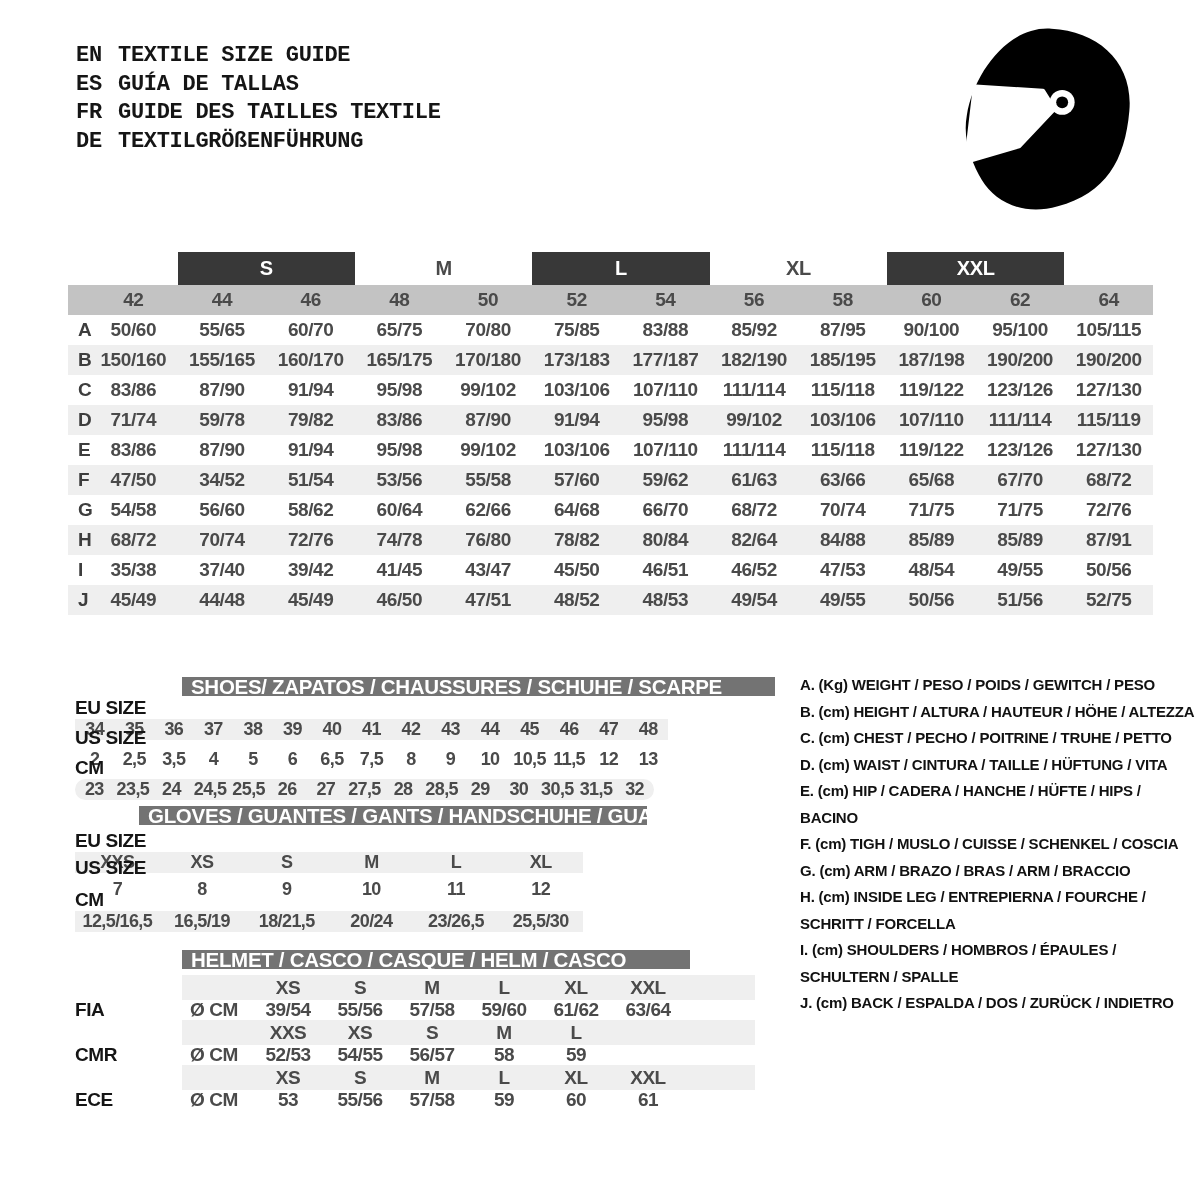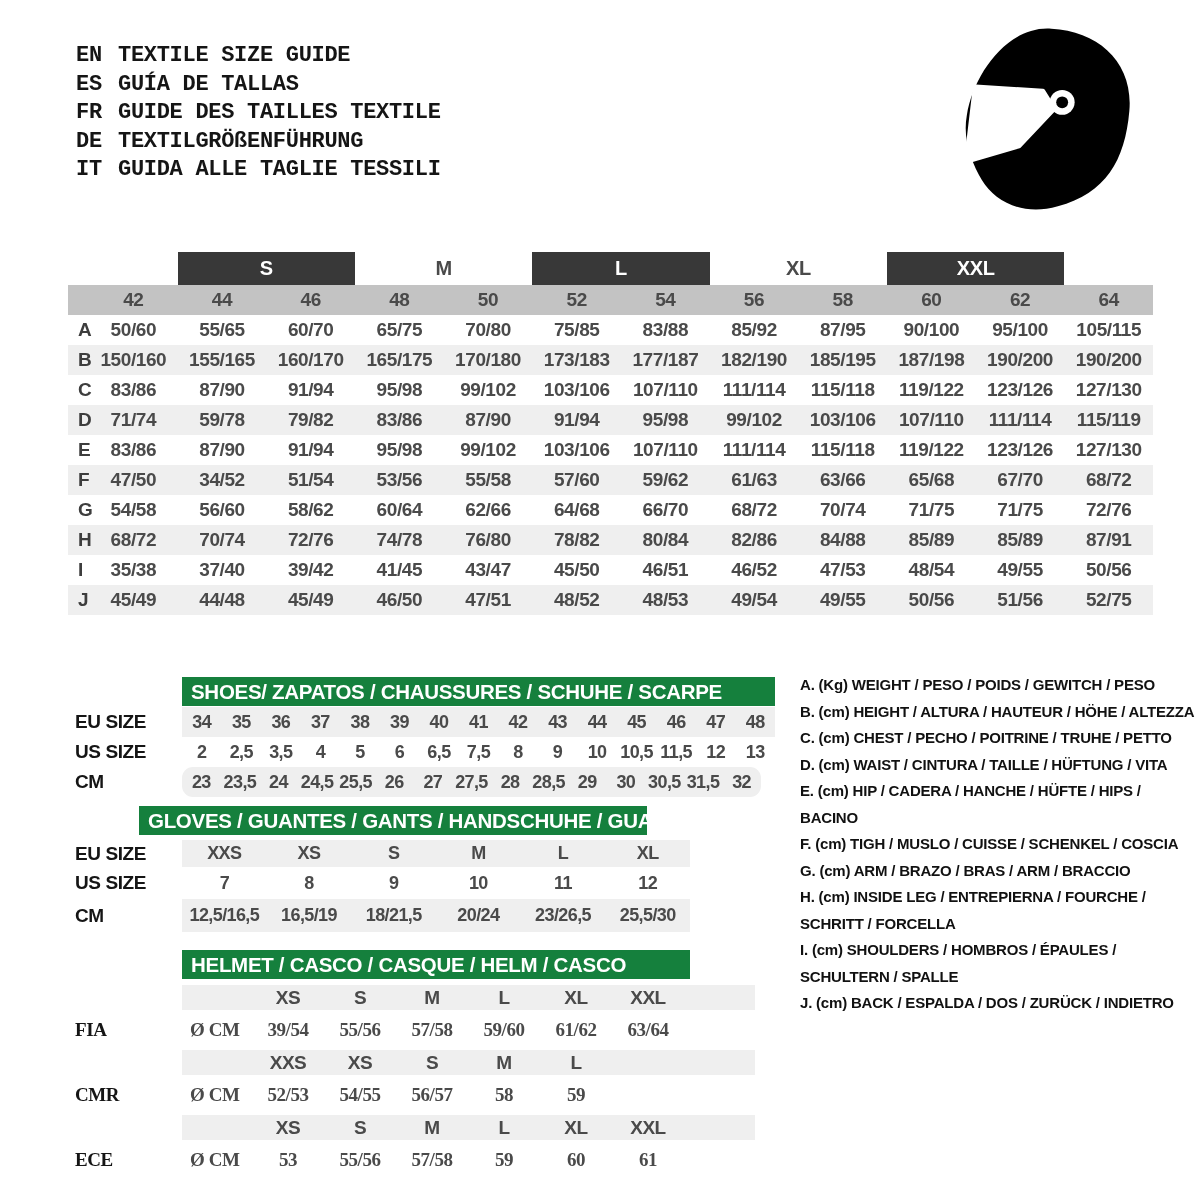--- a/index.html
+++ b/index.html
@@ -26,35 +26,35 @@
   .g-empty{flex:1;}
   .group{flex:2;display:flex;align-items:center;justify-content:center;font-size:20px;color:#4a4a4a;}
   .group.boxed{background:#383838;color:#ffffff;}
   .band-row{display:flex;height:30px;background:#c3c3c3;}
   .trow{display:flex;height:30px;}
   .trow.stripe{background:#efefef;}
   .rlabel{width:21px;padding-left:10px;display:flex;align-items:center;color:#3d3d3d;overflow:visible;}
   .cell{flex:1;display:flex;align-items:center;justify-content:center;white-space:nowrap;}
 
   
-  .bar{height:29px;background:#15803d;color:#ffffff;display:flex;align-items:center;
+  .bar{height:19px;background:#737373;color:#ffffff;display:flex;align-items:center;
        padding-left:9px;font-size:20.5px;letter-spacing:-0.3px;white-space:nowrap;}
   #shoes{left:75px;top:677px;width:700px;}
   #gloves{left:75px;top:806px;width:615px;}
-  .mrow{display:flex;}
+  .mrow{display:flex;flex-direction:column;}
   .mlabel{width:107px;display:flex;align-items:center;color:#151515;font-size:19px;letter-spacing:-0.4px;}
   .vals{display:flex;}
   .vals.gray{background:#efefef;}
   .vcell{flex:1;display:flex;align-items:center;justify-content:center;
          color:#4a4a4a;font-size:18px;letter-spacing:-0.6px;white-space:nowrap;}
 
   
   #helmets{left:75px;top:950px;width:680px;}
   .hrow{display:flex;height:25px;}
-  .hrow.vrow{height:40px;font-family:Liberation Serif, serif;}
+  .hrow.vrow{height:20px;}
   .hlabel{width:107px;display:flex;align-items:center;color:#151515;font-size:19px;letter-spacing:-0.4px;}
   .hstrip{width:573px;display:flex;}
   .hstrip.gray{background:#efefef;}
   .hunit{width:70px;display:flex;align-items:center;padding-left:8px;
          color:#4a4a4a;font-size:19px;letter-spacing:-0.4px;white-space:nowrap;}
   .hcell{width:72px;display:flex;align-items:center;justify-content:center;
          color:#4a4a4a;font-size:19px;letter-spacing:-0.5px;white-space:nowrap;}
 
   
   #legend{left:800px;top:672px;width:400px;color:#111111;font-size:15px;
@@ -72,24 +72,20 @@
       <div class="lang-code">ES</div>
       <div class="lang-title">GUÍA DE TALLAS</div>
     </div>
     <div class="lang-row">
       <div class="lang-code">FR</div>
       <div class="lang-title">GUIDE DES TAILLES TEXTILE</div>
     </div>
     <div class="lang-row">
       <div class="lang-code">DE</div>
       <div class="lang-title">TEXTILGRÖßENFÜHRUNG</div>
-    </div>
-    <div class="lang-row">
-      <div class="lang-code">IT</div>
-      <div class="lang-title">GUIDA ALLE TAGLIE TESSILI</div>
     </div>
   </div>
 
 <svg id="helmet-svg" class="abs" width="220" height="195" viewBox="0 0 200 180" aria-hidden="true">
   <path d="M92,8 C136,10 168,40 164,84 C160,130 142,160 98,172 C66,181 40,168 28,148 C18,131 10,110 14,88 C20,50 52,5 92,8 Z" fill="#000000"></path>
   <path d="M22,62 L84,66 L94,82 L62,116 L14,130 Z" fill="#ffffff" stroke="#ffffff" stroke-width="5" stroke-linejoin="round"></path>
   <circle cx="102" cy="76" r="11.5" fill="#ffffff"></circle>
   <circle cx="102" cy="76" r="5.5" fill="#000000"></circle>
 </svg>
 
@@ -226,21 +222,21 @@
     </div>
     <div class="trow stripe">
       <div class="rlabel">H</div>
       <div class="cell">68/72</div>
       <div class="cell">70/74</div>
       <div class="cell">72/76</div>
       <div class="cell">74/78</div>
       <div class="cell">76/80</div>
       <div class="cell">78/82</div>
       <div class="cell">80/84</div>
-      <div class="cell">82/86</div>
+      <div class="cell">82/64</div>
       <div class="cell">84/88</div>
       <div class="cell">85/89</div>
       <div class="cell">85/89</div>
       <div class="cell">87/91</div>
     </div>
     <div class="trow">
       <div class="rlabel">I</div>
       <div class="cell">35/38</div>
       <div class="cell">37/40</div>
       <div class="cell">39/42</div>

